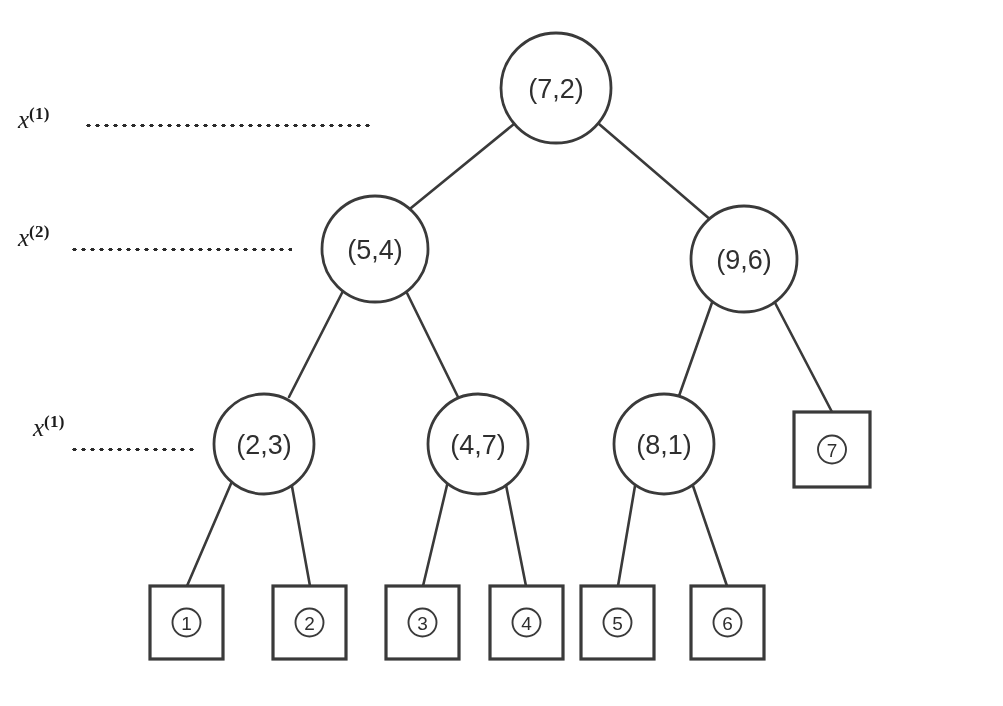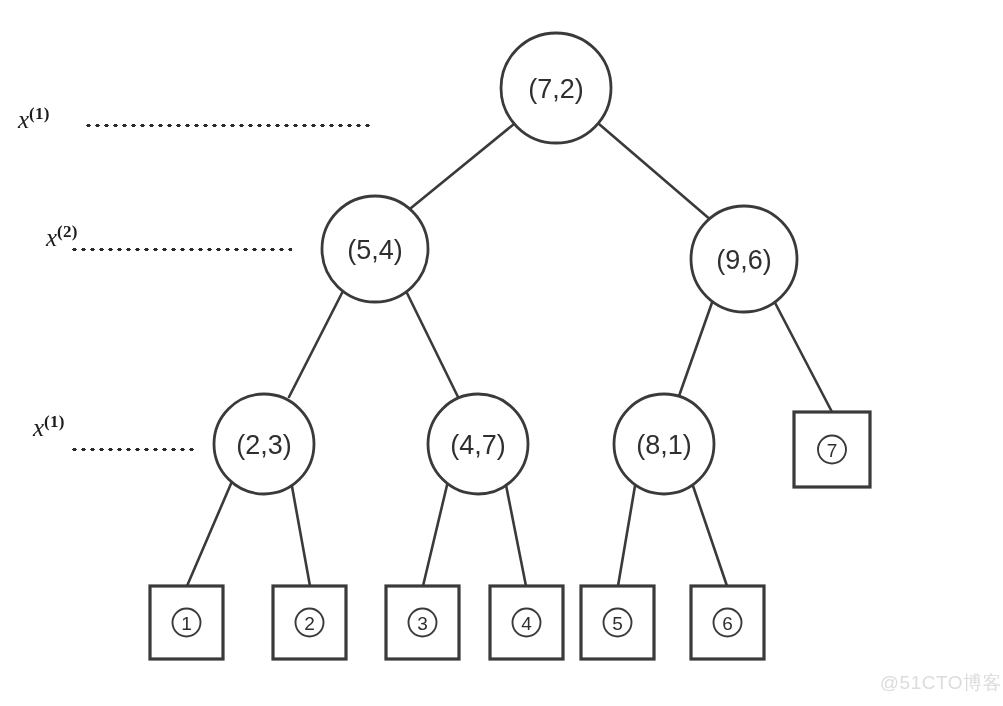--- a/index.html
+++ b/index.html
@@ -175,20 +175,19 @@
           <rect class="node-square" x="691" y="586" width="73" height="73"></rect>
           <circle class="leaf-ring" cx="727.5" cy="622.5" r="14"></circle>
           <text class="leaf-num" x="727.5" y="623.5">6</text>
         </g>
       </g>
   </svg>
 
   <div id="axis-labels">
       <div class="axis-label" style="left: 18px; top: 105px;"><span>x</span><span class="sup">(1)</span></div>
       <div class="dotline" style="left: 84px; top: 124px; width: 288px;"></div>
-      <div class="axis-label" style="left: 18px; top: 223px; margin-left: 28px;"><span>x</span><span class="sup">(2)</span></div>
+      <div class="axis-label" style="left: 18px; top: 223px;"><span>x</span><span class="sup">(2)</span></div>
       <div class="dotline" style="left: 70px; top: 248px; width: 222px;"></div>
       <div class="axis-label" style="left: 33px; top: 413px;"><span>x</span><span class="sup">(1)</span></div>
       <div class="dotline" style="left: 70px; top: 448px; width: 126px;"></div>
     </div>
 
-  <div class="watermark">@51CTO博客</div>
 </div>
 
 </body></html>

